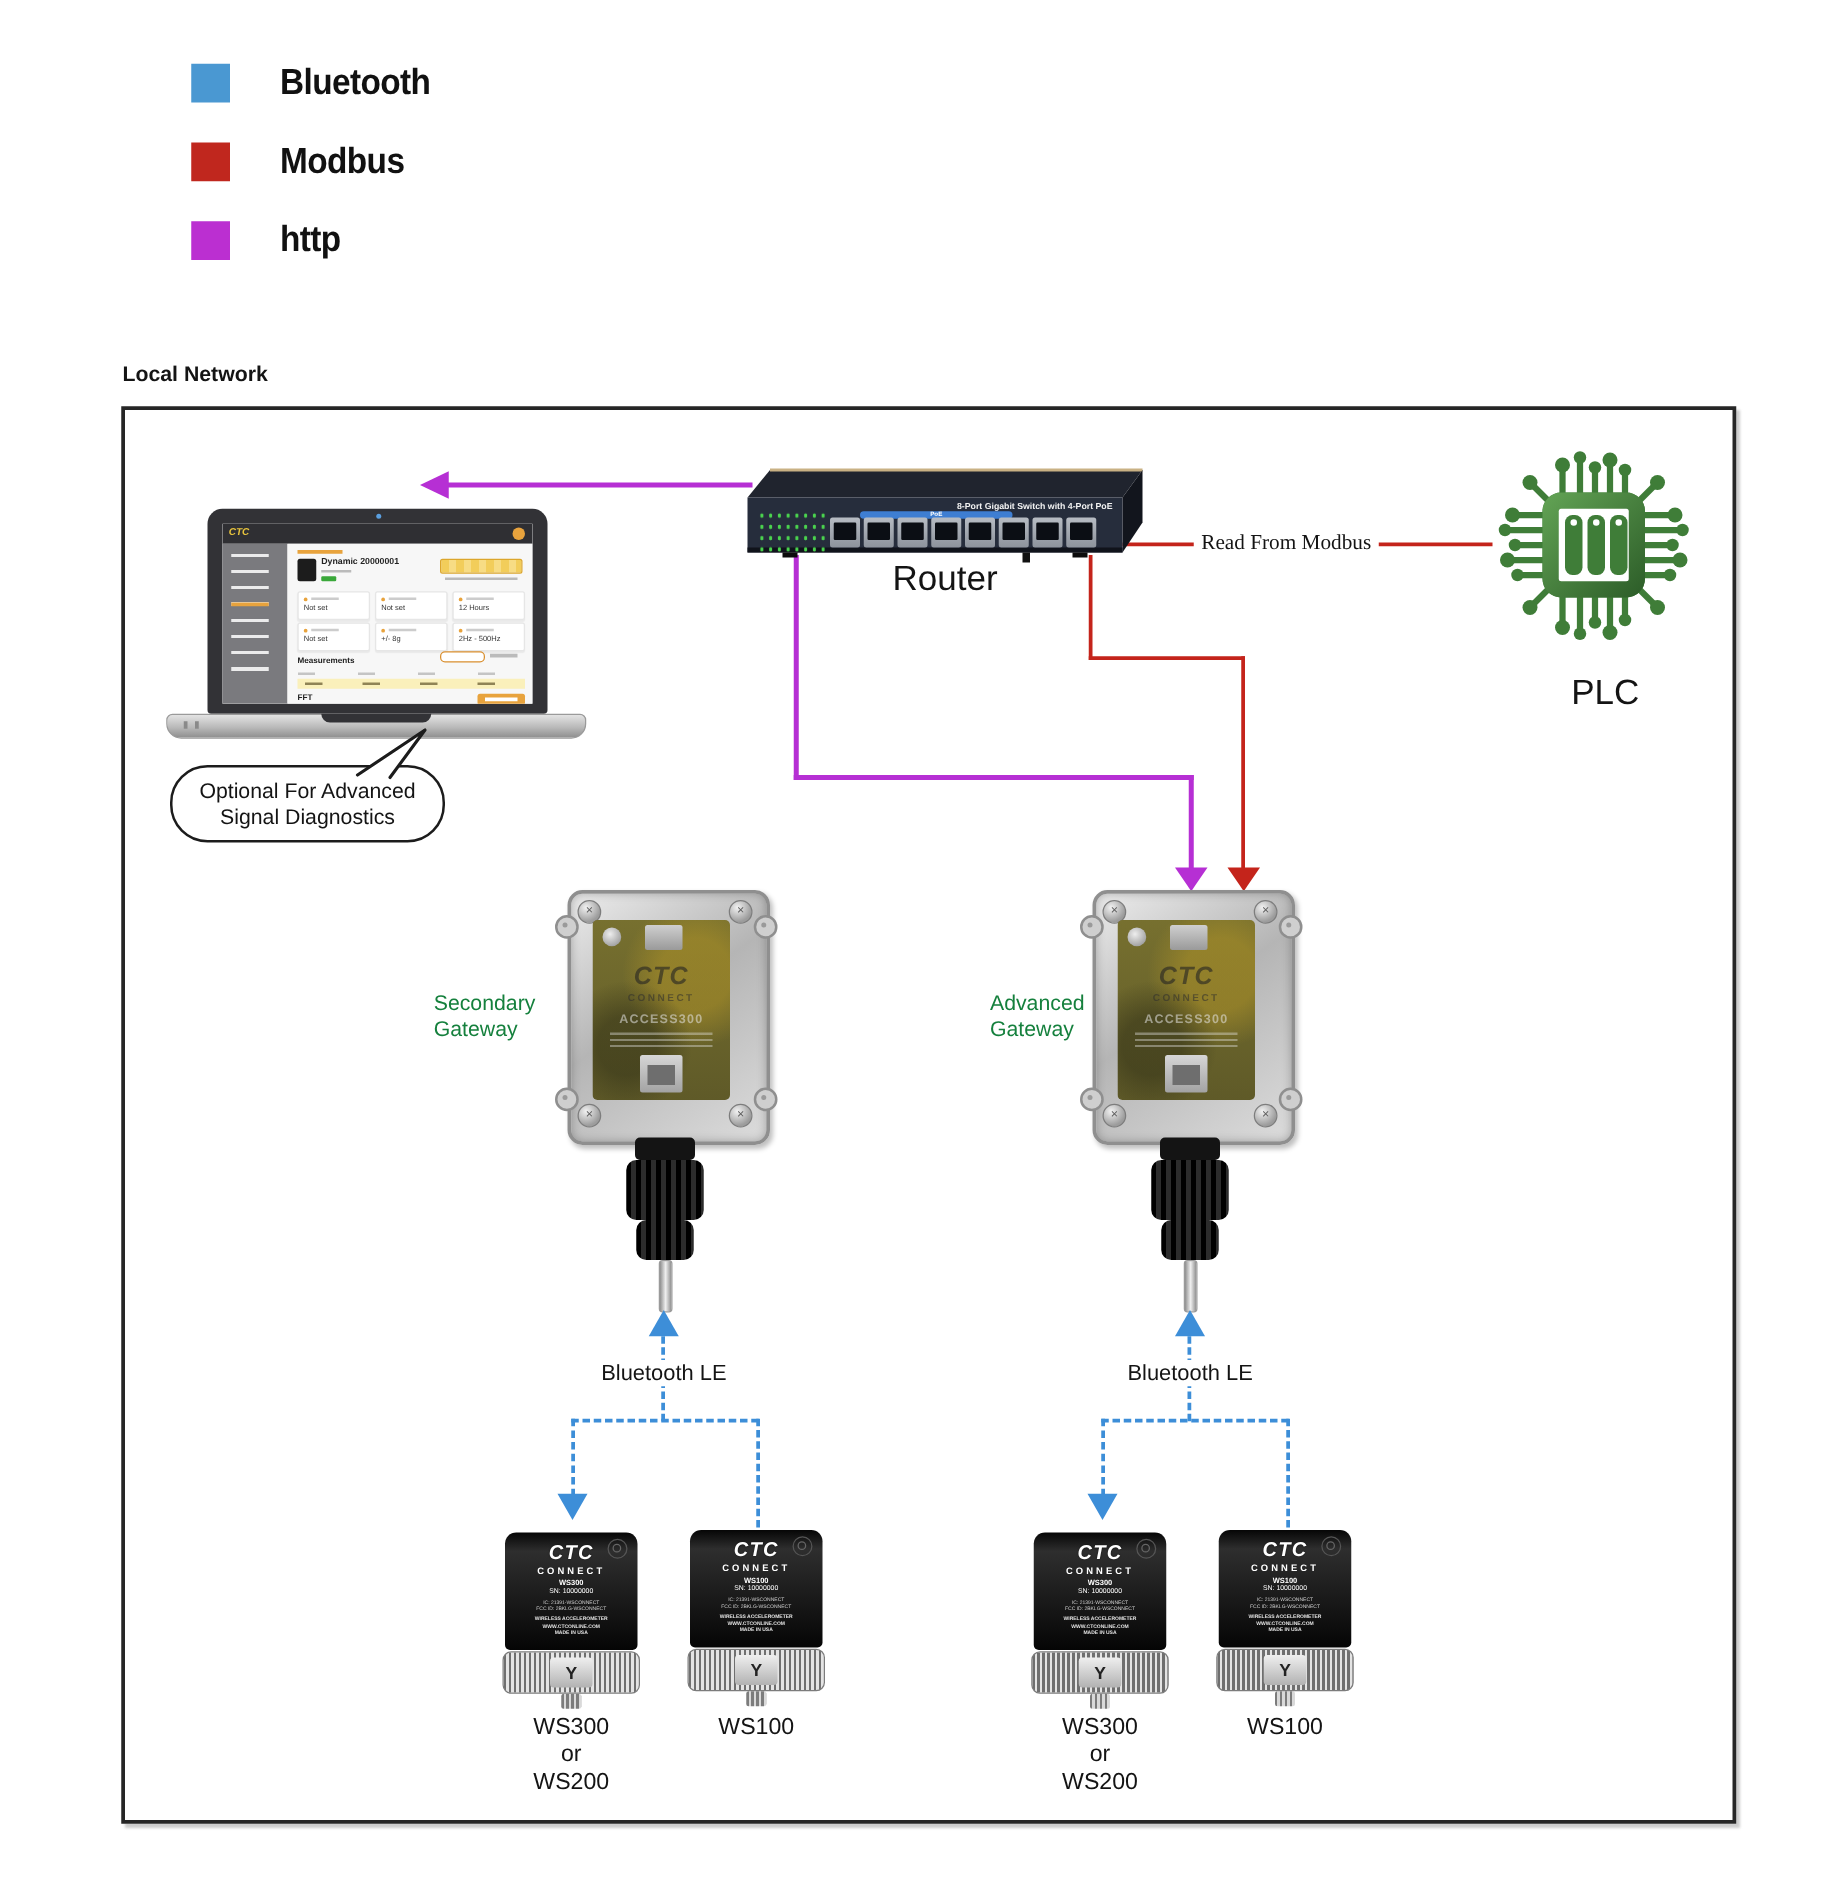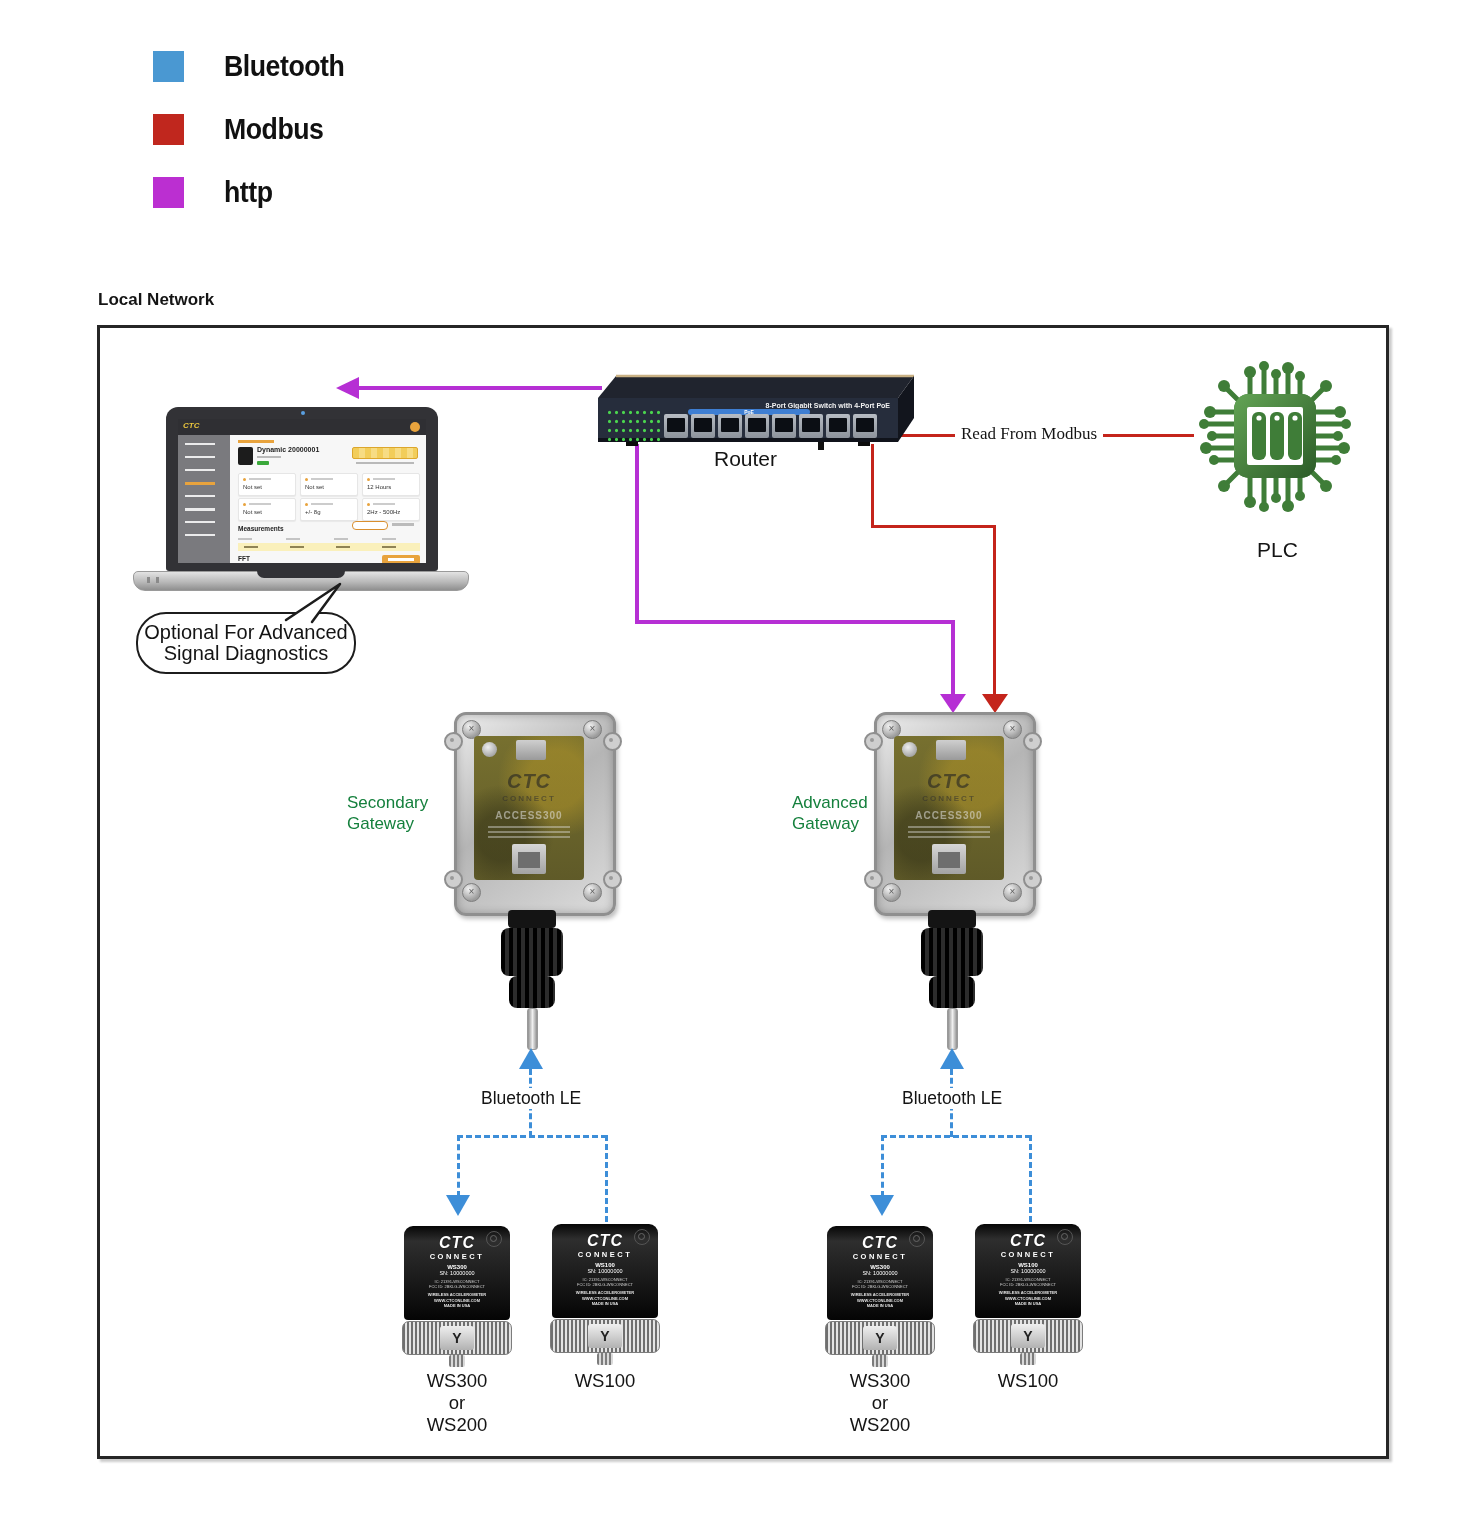--- a/index.html
+++ b/index.html
@@ -65,29 +65,29 @@
   .wa-sec{font-size:6.5px;font-weight:700;color:#222;white-space:nowrap;}
   .wa-pill{left:122px;top:86px;width:34px;height:7px;border:1px solid #d98f2f;border-radius:4px;background:#fff;}
   .wa-pill2{left:162px;top:88px;width:22px;height:3px;background:#bbb;}
   .wa-thead{left:8px;top:103px;width:170px;height:2px;background:repeating-linear-gradient(90deg,#c4c4c4 0 14px,transparent 14px 48px);}
   .wa-yellow{left:8px;top:108px;width:182px;height:8px;background:#faf0bb;}
   .wa-ycell{position:absolute;top:3px;width:14px;height:2px;background:#8f8355;}
   .wa-fftbtn{left:152px;top:120px;width:38px;height:9px;background:#e8a33d;border-radius:2px;}
   .wa-fftbar{position:absolute;left:6px;top:3px;width:26px;height:2.5px;background:#fff;}
 
   
-  .bubble{left:136px;top:612px;width:216px;height:58px;border:2.5px solid #1c1c1c;border-radius:30px;background:#fff;display:flex;flex-direction:column;justify-content:center;text-align:center;font-size:20px;line-height:21px;color:#141414;}
+  .bubble{left:136px;top:612px;width:216px;height:58px;border:2.5px solid #1c1c1c;border-radius:30px;background:#fff;display:flex;flex-direction:column;justify-content:center;text-align:center;font-size:17px;line-height:21px;color:#141414;}
 
   
   .router-banner{position:absolute;right:8px;top:4px;font-size:7px;font-weight:700;color:#f2f2f2;white-space:nowrap;}
   .router-poe{position:absolute;left:90px;top:11px;width:122px;height:6px;background:#3e7ed2;border-radius:3px;font-size:5px;color:#fff;text-align:center;line-height:6px;font-weight:700;}
   .router-port{position:absolute;top:16px;width:24px;height:24px;background:linear-gradient(#b7bcc3,#8d939c);border-radius:2px;}
   .router-port::after{content:"";position:absolute;left:3px;top:4px;width:18px;height:14px;background:#0b0e14;border-radius:1px;}
   .router-leds{position:absolute;left:8px;top:10px;width:56px;height:34px;background-image:radial-gradient(#4ad44e 1.1px,transparent 1.6px);background-size:7px 9px;}
-  .router-label,.plc-label{font-size:21px;color:#141414;text-align:center;}
+  .router-label,.plc-label{font-size:28px;color:#141414;text-align:center;}
 
   
   .gw-box{width:156px;height:198px;border:3px solid #8f8f8f;border-radius:12px;background:linear-gradient(145deg,#ececec,#b5b5b5 45%,#dcdcdc);box-shadow:inset 0 0 8px rgba(0,0,0,.25),2px 3px 4px rgba(0,0,0,.25);}
   .gw-ear{position:absolute;width:15px;height:15px;border-radius:50%;background:#cfcfcf;border:2px solid #8f8f8f;}
   .gw-ear::after{content:"";position:absolute;left:4px;top:4px;width:4px;height:4px;border-radius:50%;background:#9a9a9a;}
   .gw-screw{position:absolute;width:17px;height:17px;border-radius:50%;background:radial-gradient(circle at 35% 30%,#f2f2f2,#9c9c9c 70%);border:1px solid #7d7d7d;color:#5e5e5e;font-size:10px;line-height:16px;text-align:center;}
   .gw-pcb{position:absolute;left:20px;top:24px;width:110px;height:144px;border-radius:4px;background:
       radial-gradient(circle at 25% 70%,rgba(40,40,20,.45) 0 18%,transparent 40%),
       radial-gradient(circle at 75% 30%,rgba(180,150,40,.5) 0 22%,transparent 45%),
       linear-gradient(#77702f,#5f5a28);overflow:hidden;}

